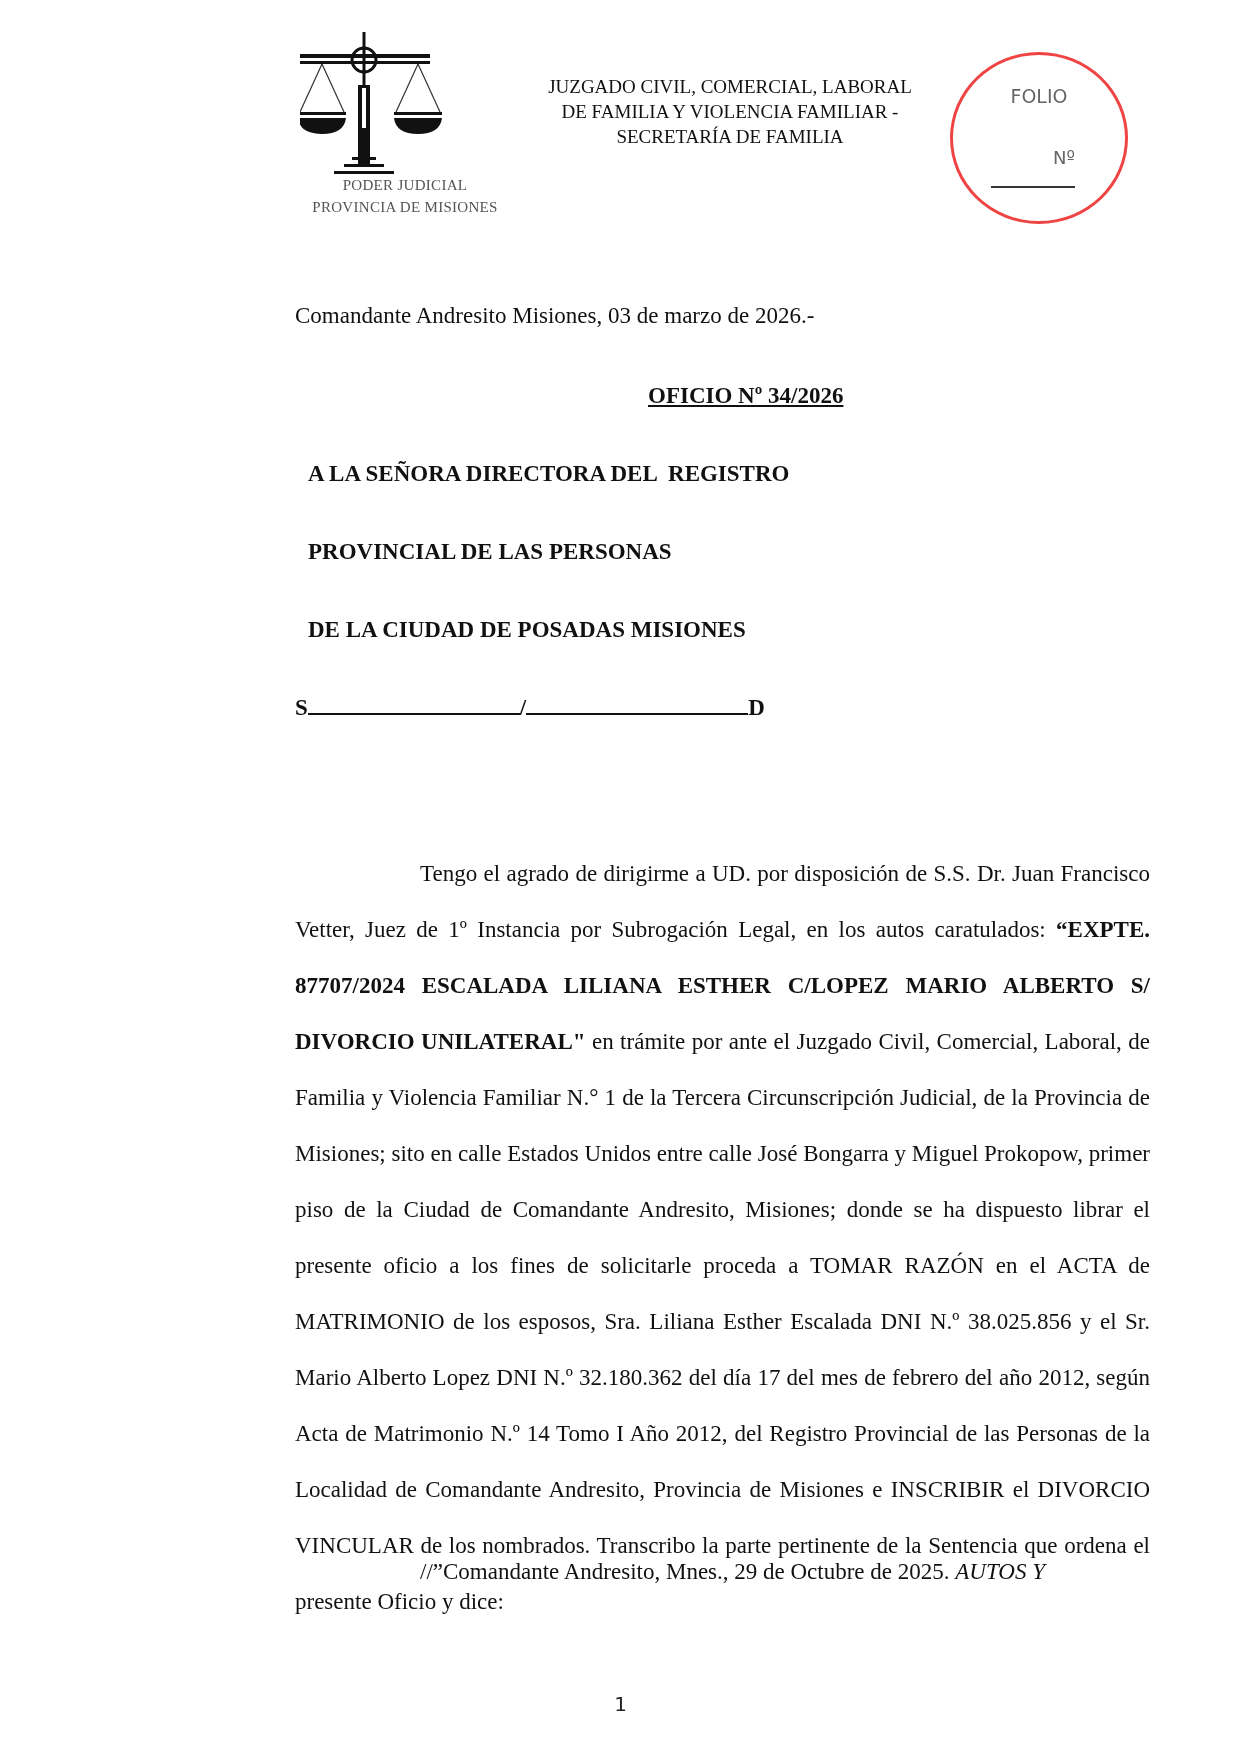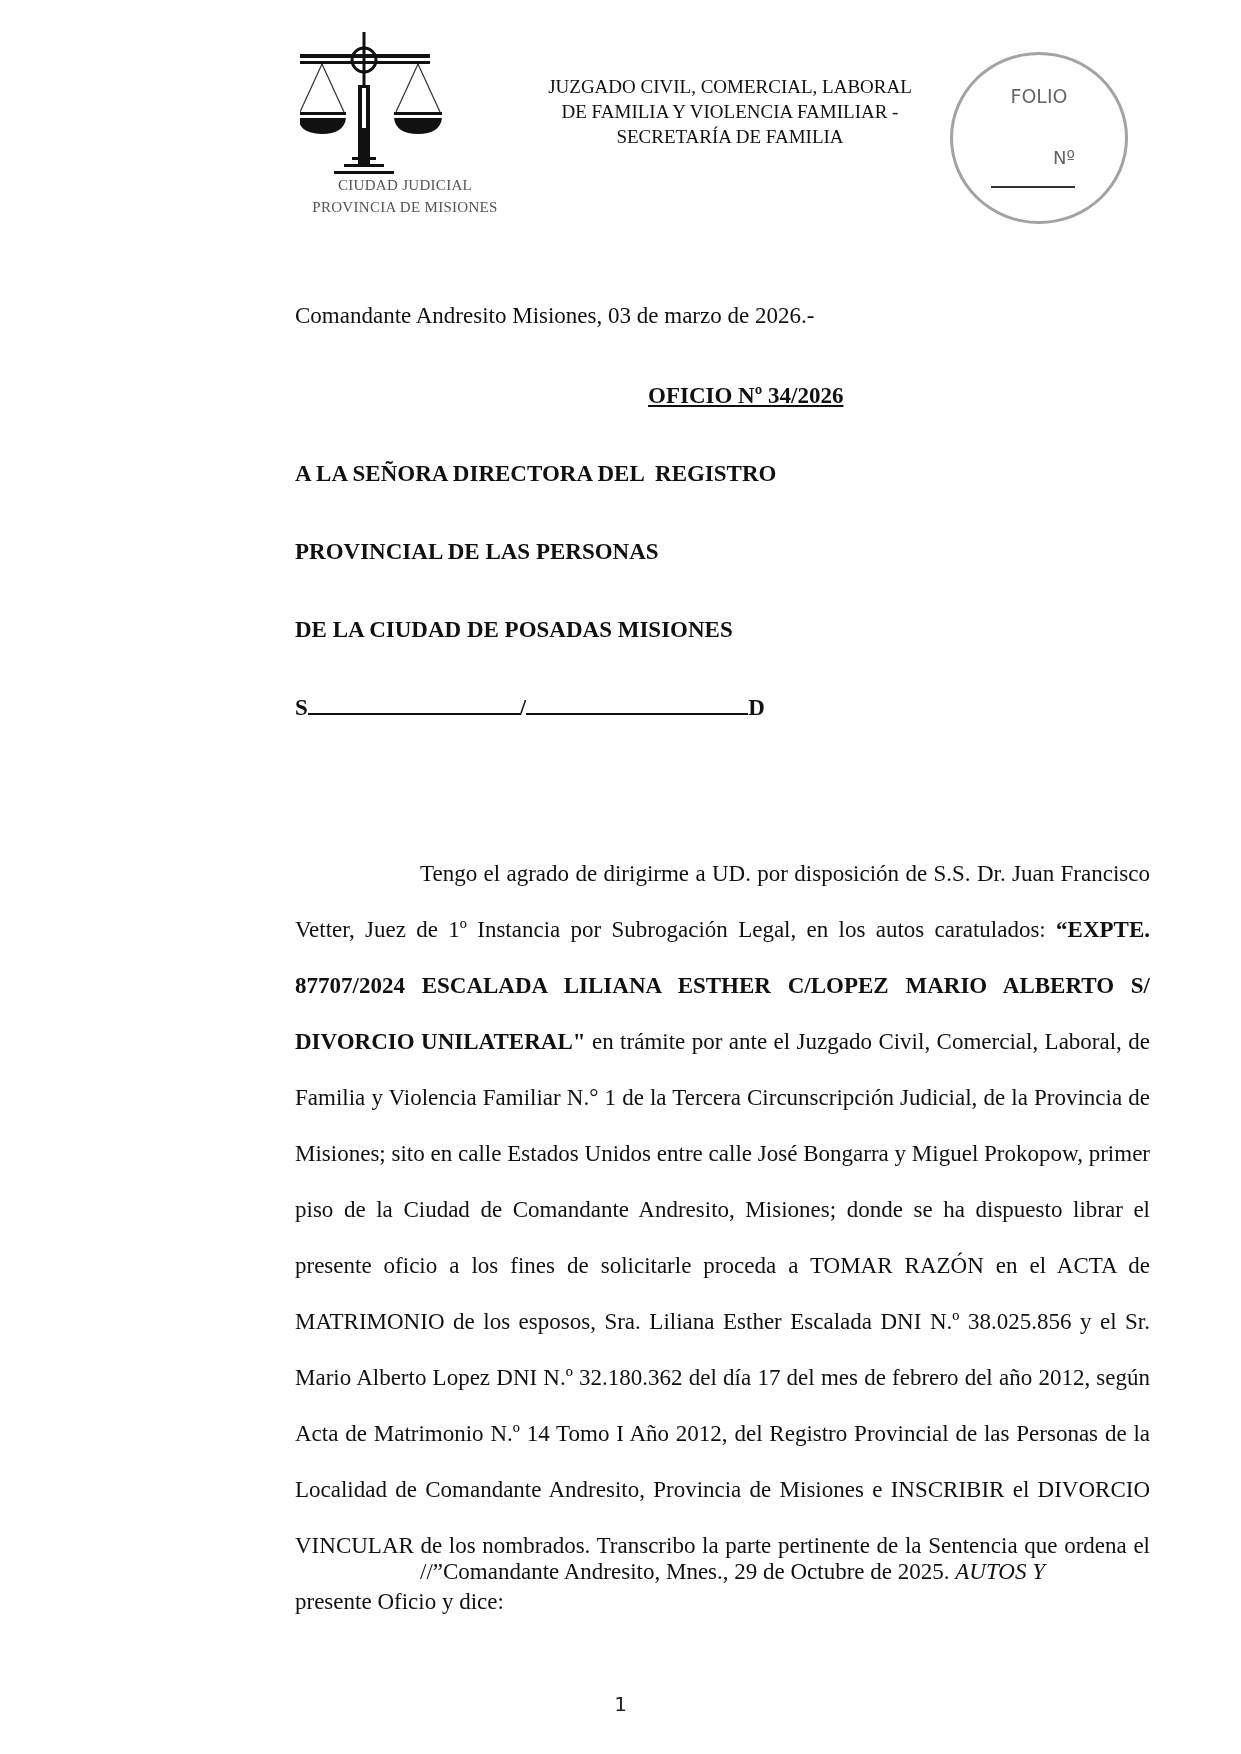--- a/index.html
+++ b/index.html
@@ -6,33 +6,33 @@
   body { width:1241px; height:1754px; position:relative; overflow:hidden;
          font-family:"Liberation Serif", "DejaVu Serif", serif; color:#111; }
   .abs { position:absolute; }
 
   
   #logo { left:300px; top:30px; width:210px; height:190px; }
   #logo-caption { left:300px; top:174px; width:210px; text-align:center;
     font-size:15px; color:#555; line-height:22px; letter-spacing:0.3px; }
   #court-block { left:520px; top:74px; width:420px; text-align:center;
     font-size:19px; line-height:25px; color:#111; }
-  #folio-stamp { left:950px; top:52px; width:178px; height:172px; border:3px solid #a3a3a3;
+  #folio-stamp { left:950px; top:52px; width:178px; height:172px; border:3px solid #ef4444;
     border-radius:50%; box-sizing:border-box; }
   #folio-label { position:absolute; left:0; right:0; top:30px; text-align:center;
     font-family:"DejaVu Sans", sans-serif; font-size:19px; color:#666; }
   #folio-no-row { position:absolute; left:30px; top:92px; font-family:"DejaVu Sans", sans-serif;
     font-size:18px; color:#666; display:flex; align-items:flex-end;flex-direction:column; }
   #folio-line { display:inline-block; width:84px; border-bottom:2px solid #333; margin-left:8px; height:18px; }
 
   
   .para { left:295px; width:855px; font-size:23px; }
   #date-line { top:303px; }
   #oficio-title { top:383px; left:648px; font-size:23px; font-weight:bold; text-decoration:underline; }
-  .addr { left:295px; font-size:23px; font-weight:bold; }
+  .addr { left:308px; font-size:23px; font-weight:bold; }
   #addr1 { top:461px; }
   #addr2 { top:539px; }
   #addr3 { top:617px; }
   #sd-line { top:695px; left:295px; font-size:23px; font-weight:bold; display:flex; align-items:baseline; }
   .sd-blank { display:inline-block; border-bottom:2px solid #111; height:18px; }
 
   #body-text { left:295px; top:846px; width:855px; font-size:23px; line-height:56px;
     text-align:justify; }
   #body-text .indent { display:inline-block; width:125px; }
   #body-text b { font-weight:bold; }
@@ -70,21 +70,21 @@
 
     <rect x="94" y="82" width="48" height="3" fill="#111"></rect>
     <path d="M 94 88 L 142 88 Q 140 104 118 104 Q 96 104 94 88 Z" fill="#111"></path>
 
     <rect x="52" y="127" width="24" height="3" fill="#111"></rect>
     <rect x="44" y="134" width="40" height="3" fill="#111"></rect>
     <rect x="34" y="141" width="60" height="3" fill="#111"></rect>
   </svg>
 </div>
 <div id="logo-caption" class="abs">
-  <div>CIUDAD JUDICIAL</div>
+  <div>PODER JUDICIAL</div>
   <div>PROVINCIA DE MISIONES</div>
 </div>
 
 <div id="court-block" class="abs">
   <div>JUZGADO CIVIL, COMERCIAL, LABORAL</div>
   <div>DE FAMILIA Y VIOLENCIA FAMILIAR -</div>
   <div>SECRETARÍA DE FAMILIA</div>
 </div>
 
 <div id="folio-stamp" class="abs">

